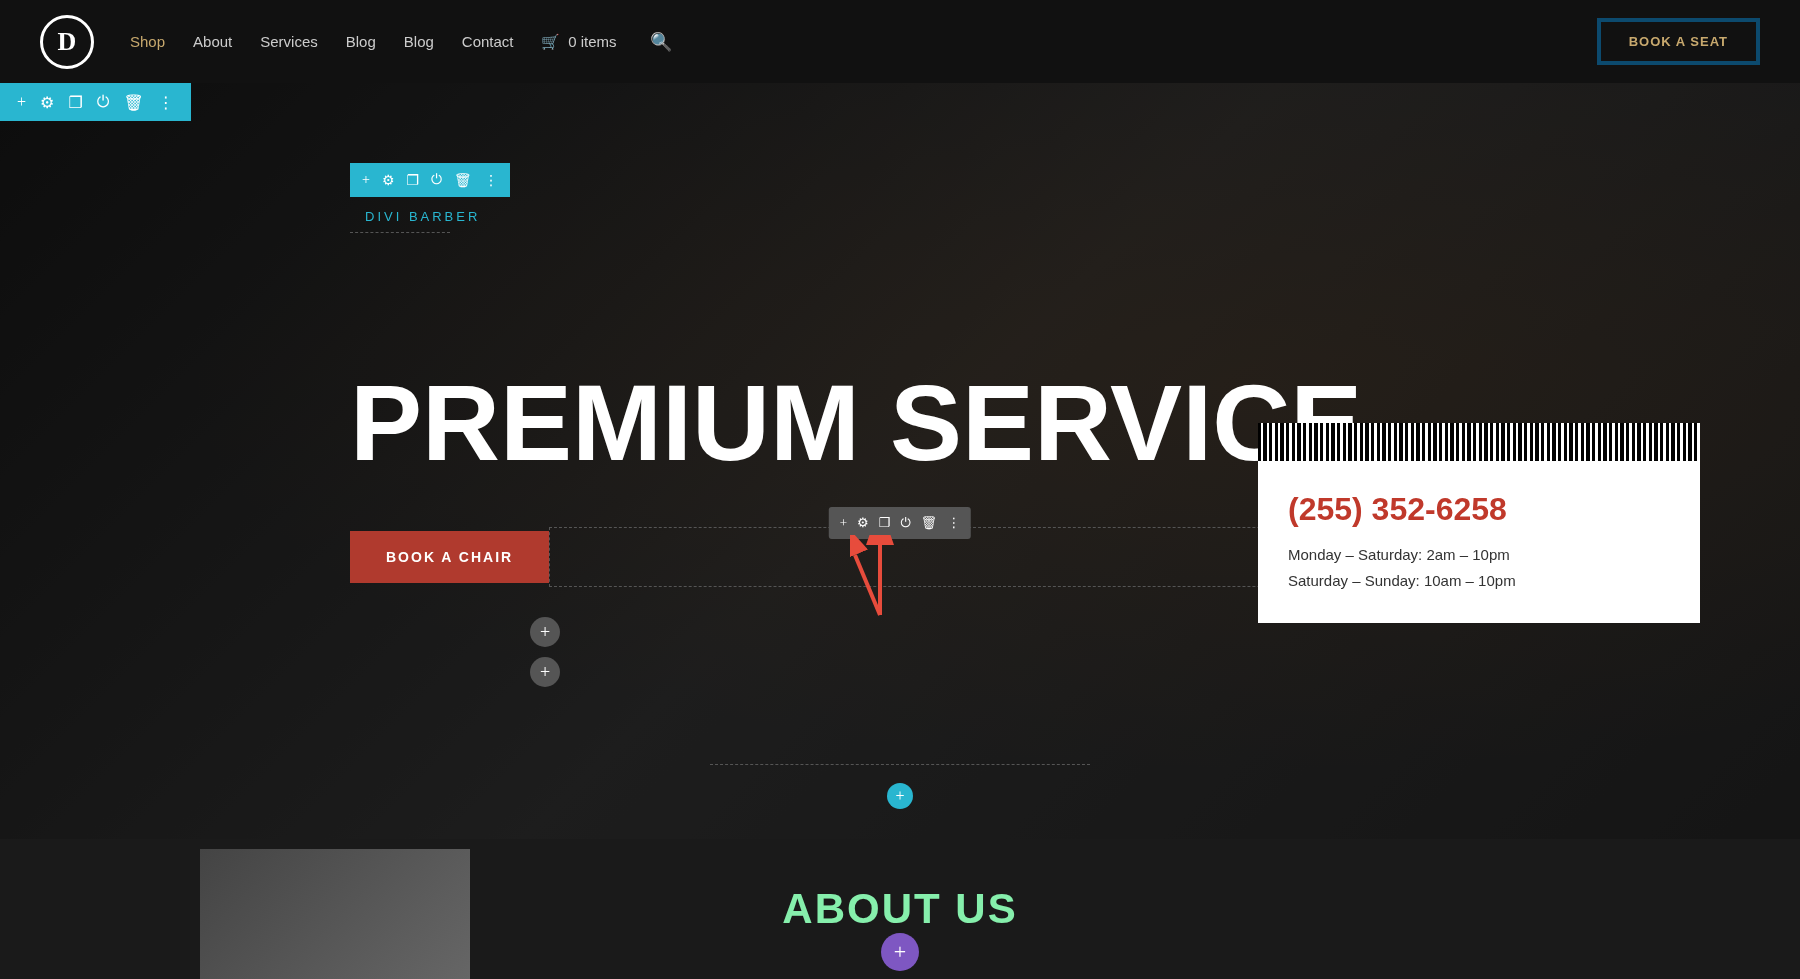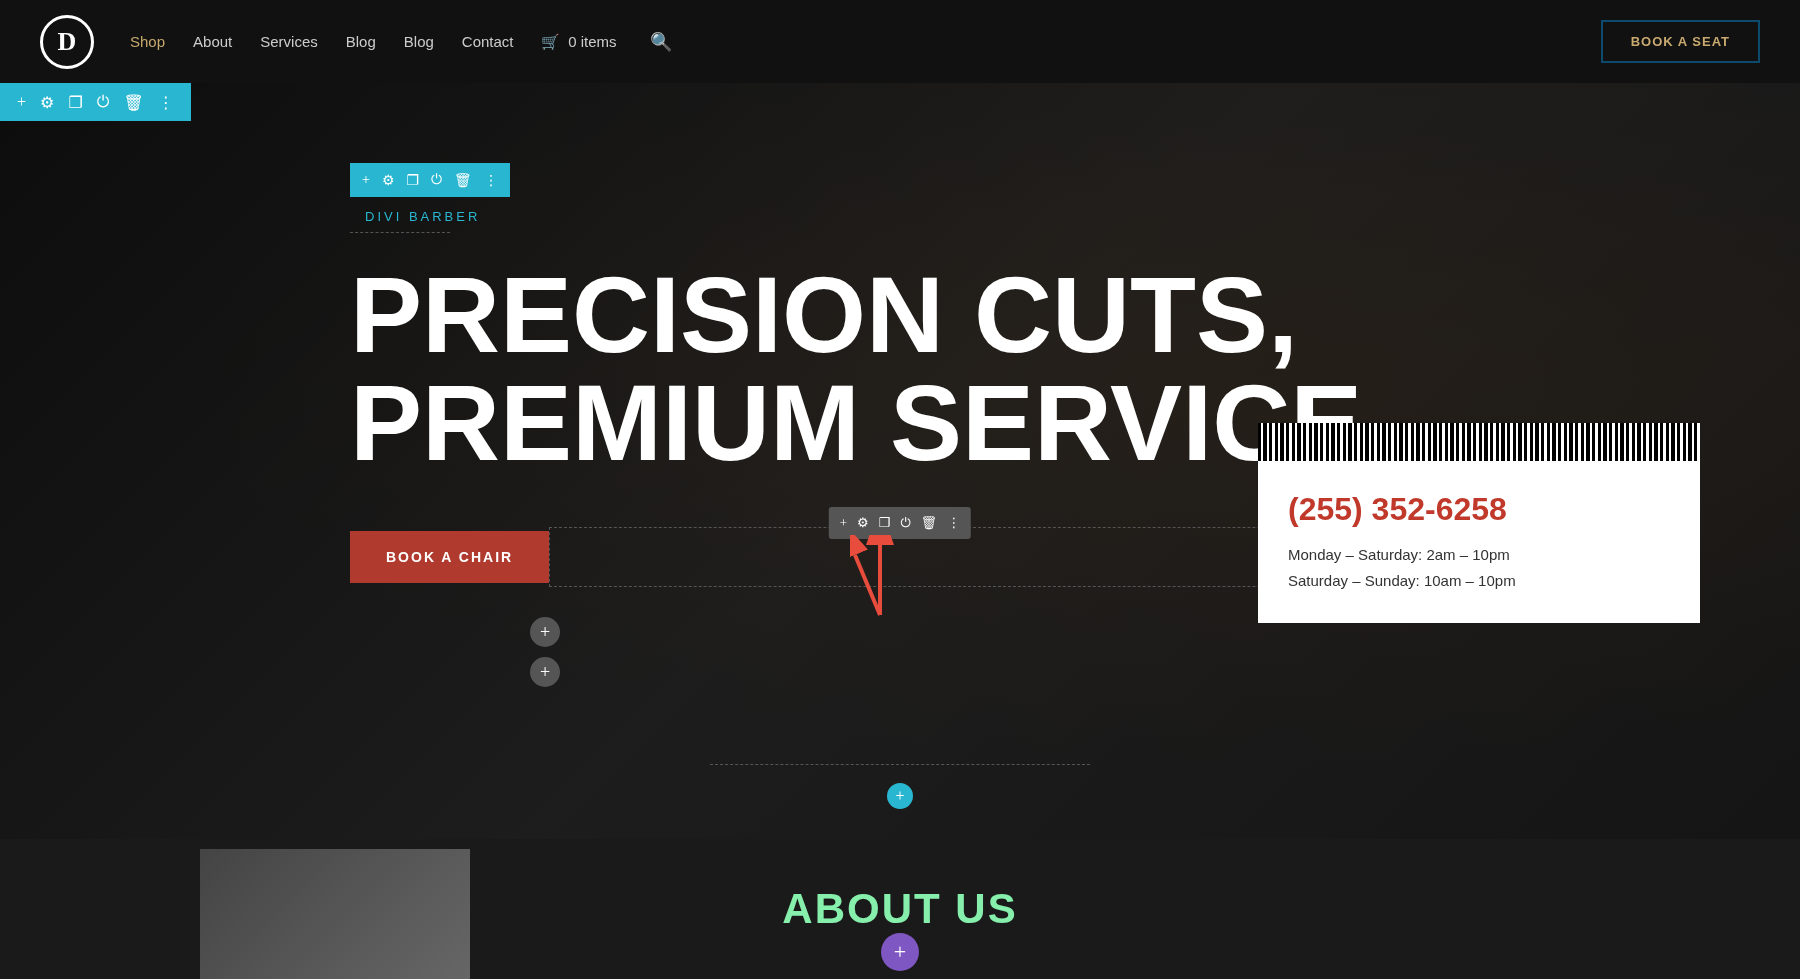--- a/index.html
+++ b/index.html
@@ -26,21 +26,21 @@
     }
     .nav-links { display: flex; align-items: center; gap: 28px; }
     .nav-link {
       color: #ccc; font-size: 15px; text-decoration: none; font-family: sans-serif;
       cursor: pointer;
     }
     .nav-link.active { color: #c8a96e; }
     .nav-cart { display: flex; align-items: center; gap: 8px; color: #ccc; font-size: 15px; font-family: sans-serif; cursor: pointer; }
     .nav-search { color: #ccc; font-size: 18px; cursor: pointer; margin-left: 6px; }
     .nav-book-btn {
-      border: 2px solid #0c4a6e;
+      border: 4px solid #0c4a6e;
       color: #c8a96e;
       background: transparent;
       padding: 12px 28px;
       font-size: 13px;
       font-family: sans-serif;
       font-weight: bold;
       letter-spacing: 1px;
       cursor: pointer;
     }
 
@@ -334,21 +334,21 @@
         <span class="tb-icon">⚙</span>
         <span class="tb-icon">❐</span>
         <span class="tb-icon">⏻</span>
         <span class="tb-icon">🗑</span>
         <span class="tb-icon">⋮</span>
       </div>
     </div>
     <div class="hero-eyebrow">DIVI BARBER</div>
     <hr class="hero-divider">
     <h1 class="hero-title">
-      <span>PRECISION CUTS,</span><br>
+      <br>
       <span>PREMIUM SERVICE</span>
     </h1>
 
     
     <div class="hero-btn-row">
       <button class="book-chair-btn">BOOK A CHAIR</button>
       <div class="btn-empty-bar"></div>
 
       <div class="floating-toolbar">
         <span class="tb-icon">+</span>

